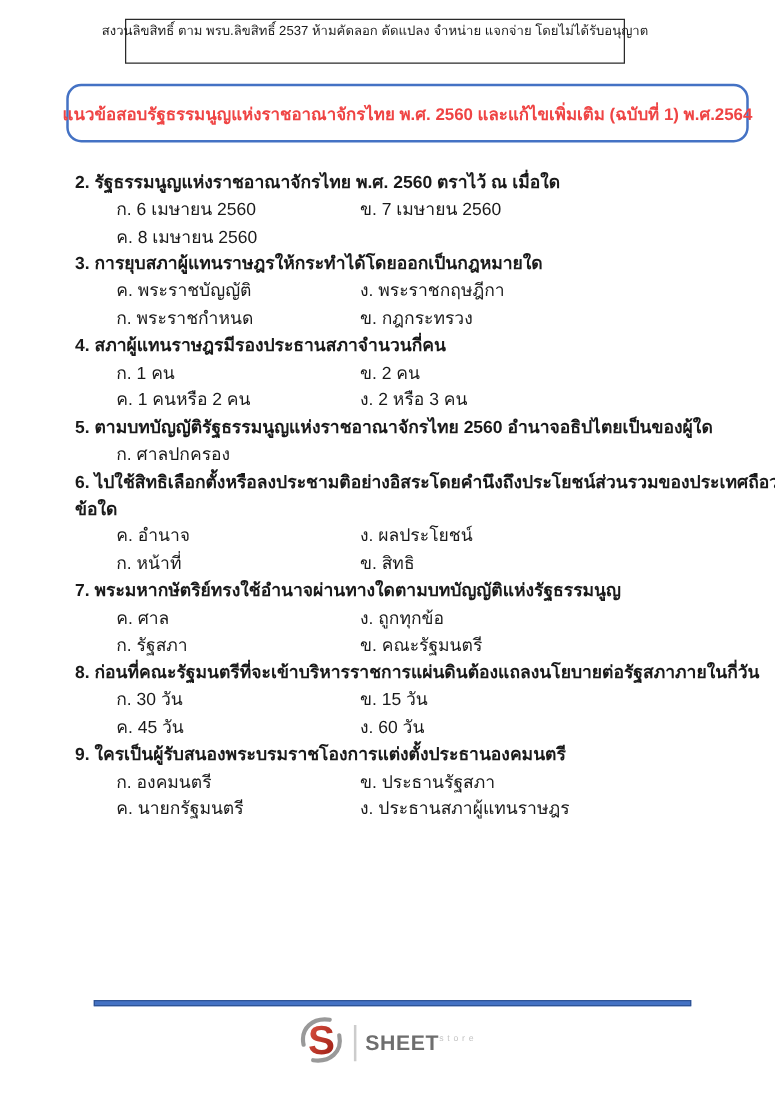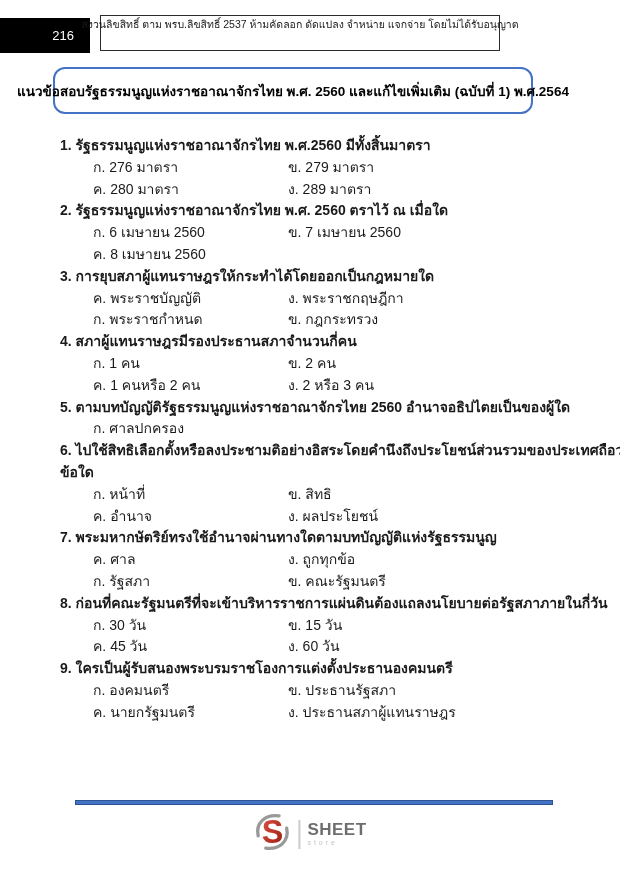--- a/index.html
+++ b/index.html
@@ -17,24 +17,24 @@
   }
   .copyright-box {
     position:absolute; left:100px; top:15px; width:400px; height:36px;
     border:1px solid #2a2a2a; box-sizing:border-box;
     display:flex; justify-content:center;
     font-size:10.5px; color:#1a1a1a; white-space:nowrap;
   }
 
   
   .title-box {
-    position:absolute; left:53px; top:67px; width:480px; height:47px;
+    position:absolute; left:53px; top:67px; width:546px; height:47px;
     border:2.5px solid #4472C4; border-radius:12px; box-sizing:border-box;
     display:flex; align-items:center; justify-content:center;
-    font-size:13.5px; font-weight:bold; color:#000000; white-space:nowrap;
+    font-size:13.5px; font-weight:bold; color:#ef4444; white-space:nowrap;
   }
 
   
   .questions {
     position:absolute; left:60px; top:135px; width:518px;
     font-size:14px; line-height:21.8px;
   }
   .q-text { font-weight:bold; height:21.8px; white-space:nowrap; }
   .opt-row { position:relative; height:21.8px; padding-left:33px; box-sizing:border-box; }
   .opt-b  { position:absolute; left:228px; top:0; }
@@ -42,47 +42,39 @@
   
   .footer-bar {
     position:absolute; left:75px; top:800px; width:476px; height:3px;
     background:#4472C4; border:1px solid #2e5395;
   }
   .logo {
     position:absolute; left:50%; top:812px; transform:translateX(-50%);
     display:flex; align-items:center; gap:7px;
   }
   .logo-divider { width:2px; height:29px; background:#cccccc; }
-  .logo-text-wrap { display:flex; flex-direction:column; }
+  .logo-text-wrap { display:flex; flex-direction:row; }
   .logo-text { font-size:17px; font-weight:bold; color:#6e6e6e; letter-spacing:0.5px; line-height:16px; }
   .logo-sub  { font-size:7px; color:#c4c4c4; letter-spacing:3px; line-height:9px; }
 </style>
 </head>
 <body>
 
 <div class="page">
 
-  <div class="pagenum-box">
-    <span>216</span>
-  </div>
 
   <div class="copyright-box">
     <span>สงวนลิขสิทธิ์ ตาม พรบ.ลิขสิทธิ์ 2537 ห้ามคัดลอก ดัดแปลง จำหน่าย แจกจ่าย โดยไม่ได้รับอนุญาต</span>
   </div>
 
   <div class="title-box">
     <span>แนวข้อสอบรัฐธรรมนูญแห่งราชอาณาจักรไทย พ.ศ. 2560 และแก้ไขเพิ่มเติม (ฉบับที่ 1) พ.ศ.2564</span>
   </div>
 
   <div class="questions" id="questions">
-      <div>
-        <div class="q-text">1. รัฐธรรมนูญแห่งราชอาณาจักรไทย พ.ศ.2560 มีทั้งสิ้นมาตรา</div>
-        <div class="opt-row"><span class="opt-a">ก. 276 มาตรา</span><span class="opt-b">ข. 279 มาตรา</span></div>
-        <div class="opt-row"><span class="opt-a">ค. 280 มาตรา</span><span class="opt-b">ง. 289 มาตรา</span></div>
-      </div>
       <div>
         <div class="q-text">2. รัฐธรรมนูญแห่งราชอาณาจักรไทย พ.ศ. 2560 ตราไว้ ณ เมื่อใด</div>
         <div class="opt-row"><span class="opt-a">ก. 6 เมษายน 2560</span><span class="opt-b">ข. 7 เมษายน 2560</span></div>
         <div class="opt-row"><span class="opt-a">ค. 8 เมษายน 2560</span></div>
       </div>
       <div>
         <div class="q-text">3. การยุบสภาผู้แทนราษฎรให้กระทำได้โดยออกเป็นกฎหมายใด</div>
         <div class="opt-row"><span class="opt-a">ค. พระราชบัญญัติ</span><span class="opt-b">ง. พระราชกฤษฎีกา</span></div>
         <div class="opt-row"><span class="opt-a">ก. พระราชกำหนด</span><span class="opt-b">ข. กฎกระทรวง</span></div>
       </div>
@@ -91,22 +83,22 @@
         <div class="opt-row"><span class="opt-a">ก. 1 คน</span><span class="opt-b">ข. 2 คน</span></div>
         <div class="opt-row"><span class="opt-a">ค. 1 คนหรือ 2 คน</span><span class="opt-b">ง. 2 หรือ 3 คน</span></div>
       </div>
       <div>
         <div class="q-text">5. ตามบทบัญญัติรัฐธรรมนูญแห่งราชอาณาจักรไทย 2560 อำนาจอธิปไตยเป็นของผู้ใด</div>
         <div class="opt-row"><span class="opt-a">ก. ศาลปกครอง</span></div>
       </div>
       <div>
         <div class="q-text">6. ไปใช้สิทธิเลือกตั้งหรือลงประชามติอย่างอิสระโดยคำนึงถึงประโยชน์ส่วนรวมของประเทศถือว่าเป็น</div>
         <div class="q-text">ข้อใด</div>
+        <div class="opt-row"><span class="opt-a">ค. อำนาจ</span><span class="opt-b">ง. ผลประโยชน์</span></div>
         <div class="opt-row"><span class="opt-a">ก. หน้าที่</span><span class="opt-b">ข. สิทธิ</span></div>
-        <div class="opt-row"><span class="opt-a">ค. อำนาจ</span><span class="opt-b">ง. ผลประโยชน์</span></div>
       </div>
       <div>
         <div class="q-text">7. พระมหากษัตริย์ทรงใช้อำนาจผ่านทางใดตามบทบัญญัติแห่งรัฐธรรมนูญ</div>
         <div class="opt-row"><span class="opt-a">ค. ศาล</span><span class="opt-b">ง. ถูกทุกข้อ</span></div>
         <div class="opt-row"><span class="opt-a">ก. รัฐสภา</span><span class="opt-b">ข. คณะรัฐมนตรี</span></div>
       </div>
       <div>
         <div class="q-text">8. ก่อนที่คณะรัฐมนตรีที่จะเข้าบริหารราชการแผ่นดินต้องแถลงนโยบายต่อรัฐสภาภายในกี่วัน</div>
         <div class="opt-row"><span class="opt-a">ก. 30 วัน</span><span class="opt-b">ข. 15 วัน</span></div>
         <div class="opt-row"><span class="opt-a">ค. 45 วัน</span><span class="opt-b">ง. 60 วัน</span></div>

